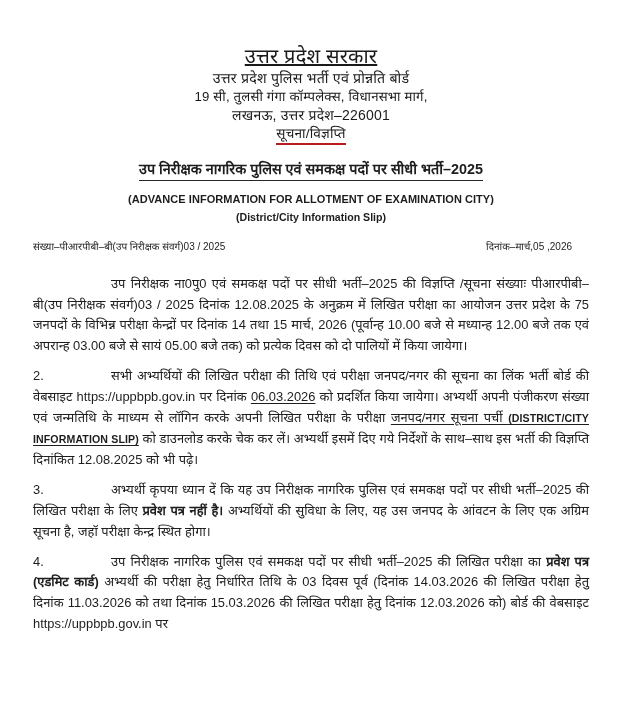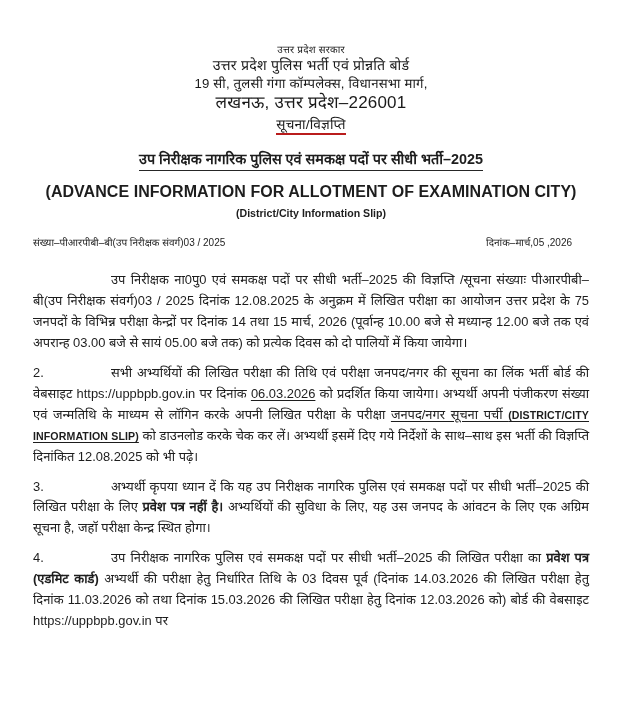--- a/index.html
+++ b/index.html
@@ -29,24 +29,24 @@
   .letterhead {
     text-align: center;
     line-height: 1.32;
   }
   .lh-line {
     font-size: 13.5px;
     letter-spacing: .2px;
     color: #1a1a1a;
     white-space: nowrap;
   }
-  .lh-line.l1 { font-size: 10px; }
+  .lh-line.l1 { font-size: 20px; text-decoration: underline; }
   .lh-line.l2 { font-size: 14.2px; }
   .lh-line.l3 { font-size: 13.2px; }
-  .lh-line.l4 { font-size: 17px; }
+  .lh-line.l4 { font-size: 14px; }
   .lh-line.l5 {
     font-size: 13.6px;
     margin-top: 1px;
   }
   .ul-txt {
     display: inline-block;
     border-bottom: 2px solid #b91c1c;
     padding-bottom: 1px;
     line-height: 1.15;
   }
@@ -64,21 +64,21 @@
     padding-bottom: 2px;
     white-space: nowrap;
   }
   .title-sub {
     font-size: 14.2px;
     font-weight: 600;
     margin-top: 10px;
     white-space: nowrap;
   }
   .title-en {
-    font-size: 16px;
+    font-size: 11px;
     font-weight: 700;
     margin-top: 12px;
     letter-spacing: .05px;
     white-space: nowrap;
     text-align: center;
   }
   .title-en2 {
     font-size: 10.6px;
     font-weight: 700;
     margin-top: 6px;

